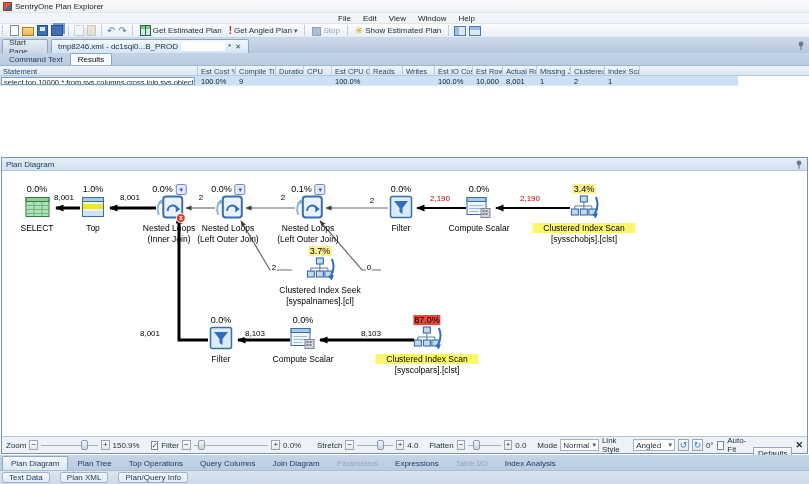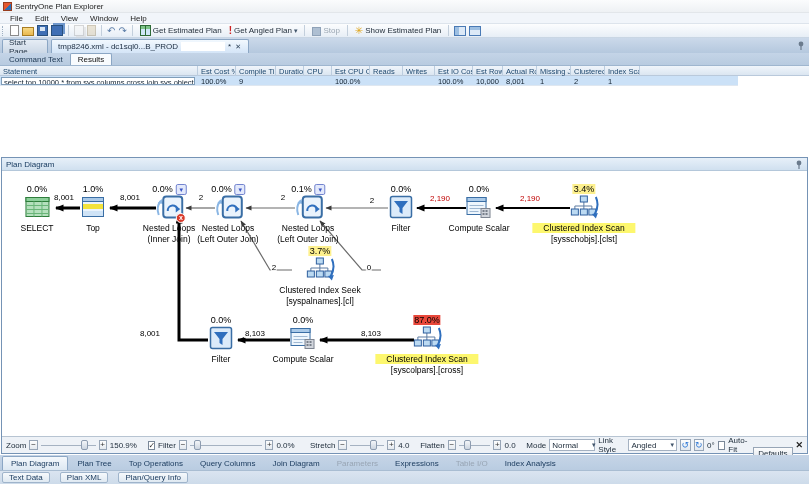--- a/index.html
+++ b/index.html
@@ -6,21 +6,21 @@
   html,body { width:809px; height:484px; overflow:hidden; }
   body { font-family:"Liberation Sans", sans-serif; background:#fff; position:relative; font-size:8px; color:#111; }
   .abs { position:absolute; }
 
   
   .titlebar { top:0; left:0; width:809px; height:13px; background:linear-gradient(#fbfcfd,#eef1f4); border-bottom:1px solid #e2e6ea; display:flex; align-items:center; padding-left:3px; gap:3px; }
   .appicon { width:9px; height:9px; background:linear-gradient(135deg,#e4572e 50%,#2e6fb5 50%); border:1px solid #973c1f; }
   .titlebar span { font-size:8px; color:#222; }
 
   
-  .menubar { top:13px; left:0; width:809px; height:11px; background:#f1f5fa; border-bottom:1px solid #dde4ec; display:flex; align-items:center; padding-left:4px; }
+  .menubar { top:13px; left:0; width:809px; height:11px; background:#f1f5fa; border-bottom:1px solid #dde4ec; display:flex; align-items:center; padding-left:4px;justify-content:center; }
   .menubar .mi { padding:0 6px; font-size:8px; color:#222; }
 
   
   .toolbar { top:24px; left:0; width:809px; height:14px; background:linear-gradient(#fcfdfe,#e7eef6); border-bottom:1px solid #c9d6e4; display:flex; align-items:center; padding-left:2px; gap:3px; }
   .grip { width:3px; height:10px; border-left:1px dotted #9fb0c2; margin-right:2px; }
   .tbtn { display:flex; align-items:center; gap:2px; padding:1px 2px; border-radius:2px; font-size:8px; color:#1e2a36; white-space:nowrap; }
   .tbtn.disabled { color:#9aa6b2; }
   .sep { width:1px; height:11px; background:#c3cfdc; margin:0 2px; }
   .ti { display:inline-block; width:11px; height:11px; position:relative; }
   .ti-new { background:#fff; border:1px solid #8b8b8b; width:9px; height:11px; }
@@ -84,21 +84,21 @@
   .elabel.red { color:#c00000; }
 
   
   .controls { position:absolute; bottom:0; left:0; right:0; height:17px; background:#eef2f7; border-top:1px solid #b7c4d2; display:flex; align-items:center; padding:0 4px; gap:3px; font-size:8px; color:#22303e; }
   .sbtn { width:10px; height:10px; border:1px solid #97a5b6; background:linear-gradient(#fdfdfd,#e4e9ef); font-size:8px; line-height:8px; text-align:center; color:#333; }
   .slider { position:relative; height:10px; }
   .slider::before { content:""; position:absolute; left:0; right:0; top:4.5px; height:1px; background:#a5b2c2; }
   .thumb { position:absolute; top:0; width:7px; height:10px; background:linear-gradient(#f4f6f9,#ccd5e0); border:1px solid #8d9cb0; border-radius:2px; }
   .cb { width:9px; height:9px; background:#fff; border:1px solid #7a8899; position:relative; }
   .cb.on::after { content:"✓"; position:absolute; left:0px; top:-1px; font-size:8px; color:#333; }
-  .dd { height:12px; background:#fff; border:1px solid #a5b2c2; display:flex; align-items:center; padding:0 2px; gap:14px; font-size:8px; }
+  .dd { height:12px; background:#fff; border:1px solid #a5b2c2; display:flex; align-items:center; padding:0 2px; gap:3px; font-size:8px; }
   .dd .caret { margin-left:auto; }
   .rbtn { width:13px; height:12px; border:1px solid #97a5b6; background:linear-gradient(#fdfdfd,#e4e9ef); text-align:center; font-size:9px; line-height:11px; color:#2f78d6; }
   .defaults { height:12px; border:1px solid #97a5b6; background:linear-gradient(#fdfdfd,#e0e6ed); padding:0 4px; font-size:8px; line-height:11px;margin-top:16px; }
   .pclose { margin-left:auto; font-size:9px; font-weight:bold; color:#222; }
 
   
   .btabs1 { top:455px; left:0; width:809px; height:15px; background:linear-gradient(#c6d5e7,#b9cce1); display:flex; align-items:flex-end; padding-left:2px; gap:1px; }
   .bt { height:14px; display:flex; align-items:center; padding:0 8px; font-size:8px; color:#1d3d60; }
   .bt.active { background:linear-gradient(#f4f8fc,#dde8f2); border:1px solid #8ba6c4; border-bottom:none; border-radius:2px 2px 0 0; }
   .bt.disabled { color:#98a5b4; }
@@ -462,21 +462,21 @@
             <path d="M14.5 7v4M14.5 11H5.5v3M14.5 11v3M14.5 11h8v3" stroke="#5c7ba1" fill="none"></path>
             <rect x="11" y="1" width="7" height="6" fill="#bcdaf2" stroke="#2f5f9e"></rect>
             <rect x="2" y="14" width="7" height="6" fill="#bcdaf2" stroke="#2f5f9e"></rect>
             <rect x="11" y="14" width="7" height="6" fill="#bcdaf2" stroke="#2f5f9e"></rect>
             <rect x="19.5" y="14" width="7" height="6" fill="#bcdaf2" stroke="#2f5f9e"></rect>
             <path d="M26.5 2 q4 9 -1.5 18" stroke="#2f6fbe" stroke-width="2" fill="none"></path>
             <path d="M22.5 19 L26.5 23.5 L28.5 18 Z" fill="#2f6fbe"></path>
           </svg>
       </div>
       <div class="nlabel"><span class="name-hl">Clustered Index Scan</span></div>
-      <div class="nsub">[syscolpars].[cross]</div>
+      <div class="nsub">[syscolpars].[clst]</div>
     </div>
   </div>
 
   <div class="controls">
     <span>Zoom</span>
     <span class="sbtn">−</span>
     <span class="slider" style="width:70px">
         <span class="thumb" style="left:40px"></span>
       </span>
     <span class="sbtn">+</span>

